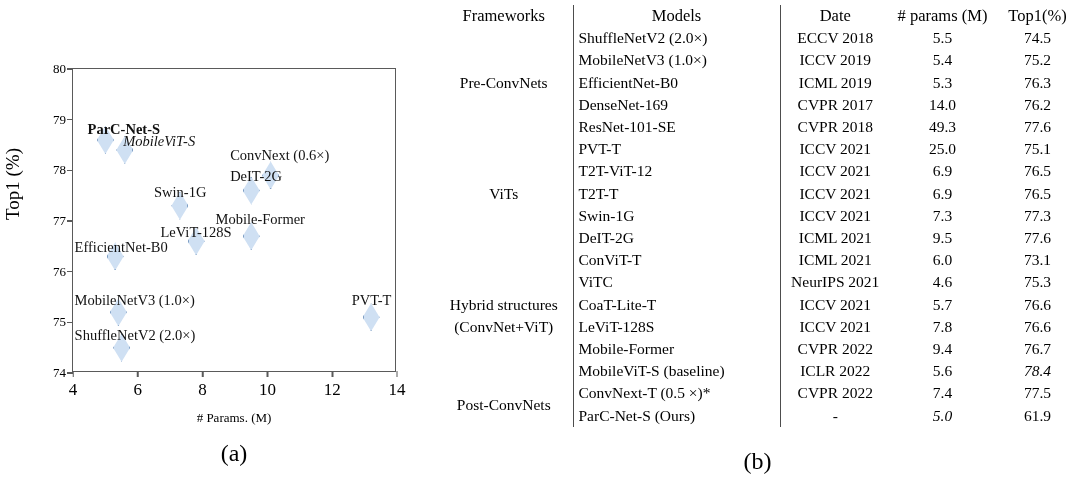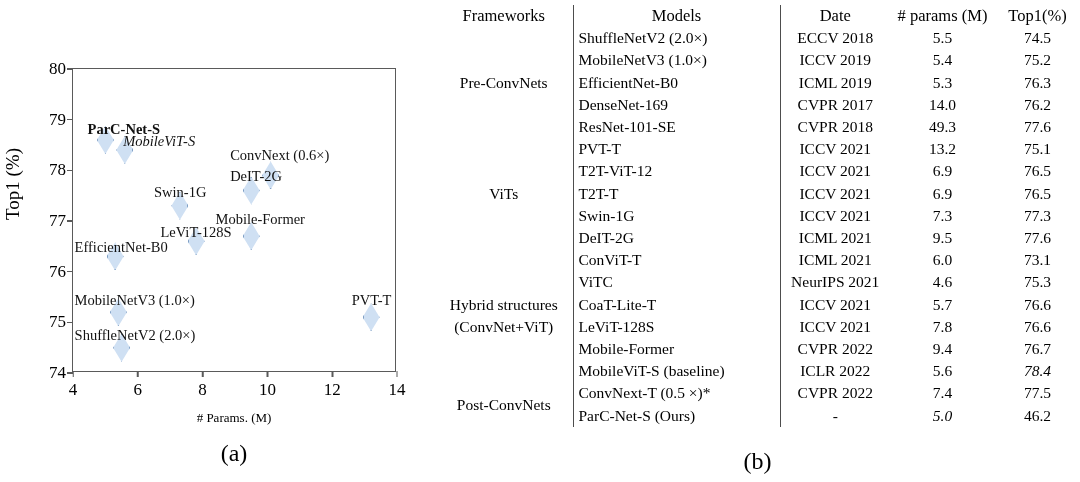--- a/index.html
+++ b/index.html
@@ -30,21 +30,21 @@
     border: 1.5px solid #5a5a5a;
     box-sizing: border-box;
     background: #ffffff;
   }
 
   .ytick {
     position: absolute;
     right: 100%;
     transform: translateY(-50%);
     padding-right: 7px;
-    font-size: 17px;
+    font-size: 13px;
     white-space: nowrap;
     letter-spacing: 0px;
   }
   .ytick::after {
     content: "";
     position: absolute;
     right: 0px;
     top: 50%;
     margin-top: -0.7px;
     width: 6px; height: 1.5px;
@@ -265,21 +265,21 @@
         <tr class="">
           <td class="md vline-l">ResNet-101-SE</td>
           <td class="dt vline-l">CVPR 2018</td>
           <td class="pm">49.3</td>
           <td class="t1">77.6</td>
         </tr>
         <tr class="rule-grp">
           <td class="fw" rowspan="5">ViTs</td>
           <td class="md vline-l">PVT-T</td>
           <td class="dt vline-l">ICCV 2021</td>
-          <td class="pm">13.2</td>
+          <td class="pm">25.0</td>
           <td class="t1">75.1</td>
         </tr>
         <tr class="">
           <td class="md vline-l">T2T-ViT-12</td>
           <td class="dt vline-l">ICCV 2021</td>
           <td class="pm">6.9</td>
           <td class="t1">76.5</td>
         </tr>
         <tr class="">
           <td class="md vline-l">T2T-T</td>
@@ -343,18 +343,18 @@
           <td class="fw" rowspan="2">Post-ConvNets</td>
           <td class="md vline-l">ConvNext-T (0.5 ×)*</td>
           <td class="dt vline-l">CVPR 2022</td>
           <td class="pm">7.4</td>
           <td class="t1">77.5</td>
         </tr>
         <tr class="rule-bot">
           <td class="md vline-l">ParC-Net-S  (Ours)</td>
           <td class="dt vline-l">-</td>
           <td class="pm i">5.0</td>
-          <td class="t1 b">46.2</td>
+          <td class="t1 b">61.9</td>
         </tr>
       </tbody>
   </table>
   <div id="caption-b">(b)</div>
 </div>
 
 </body></html>

